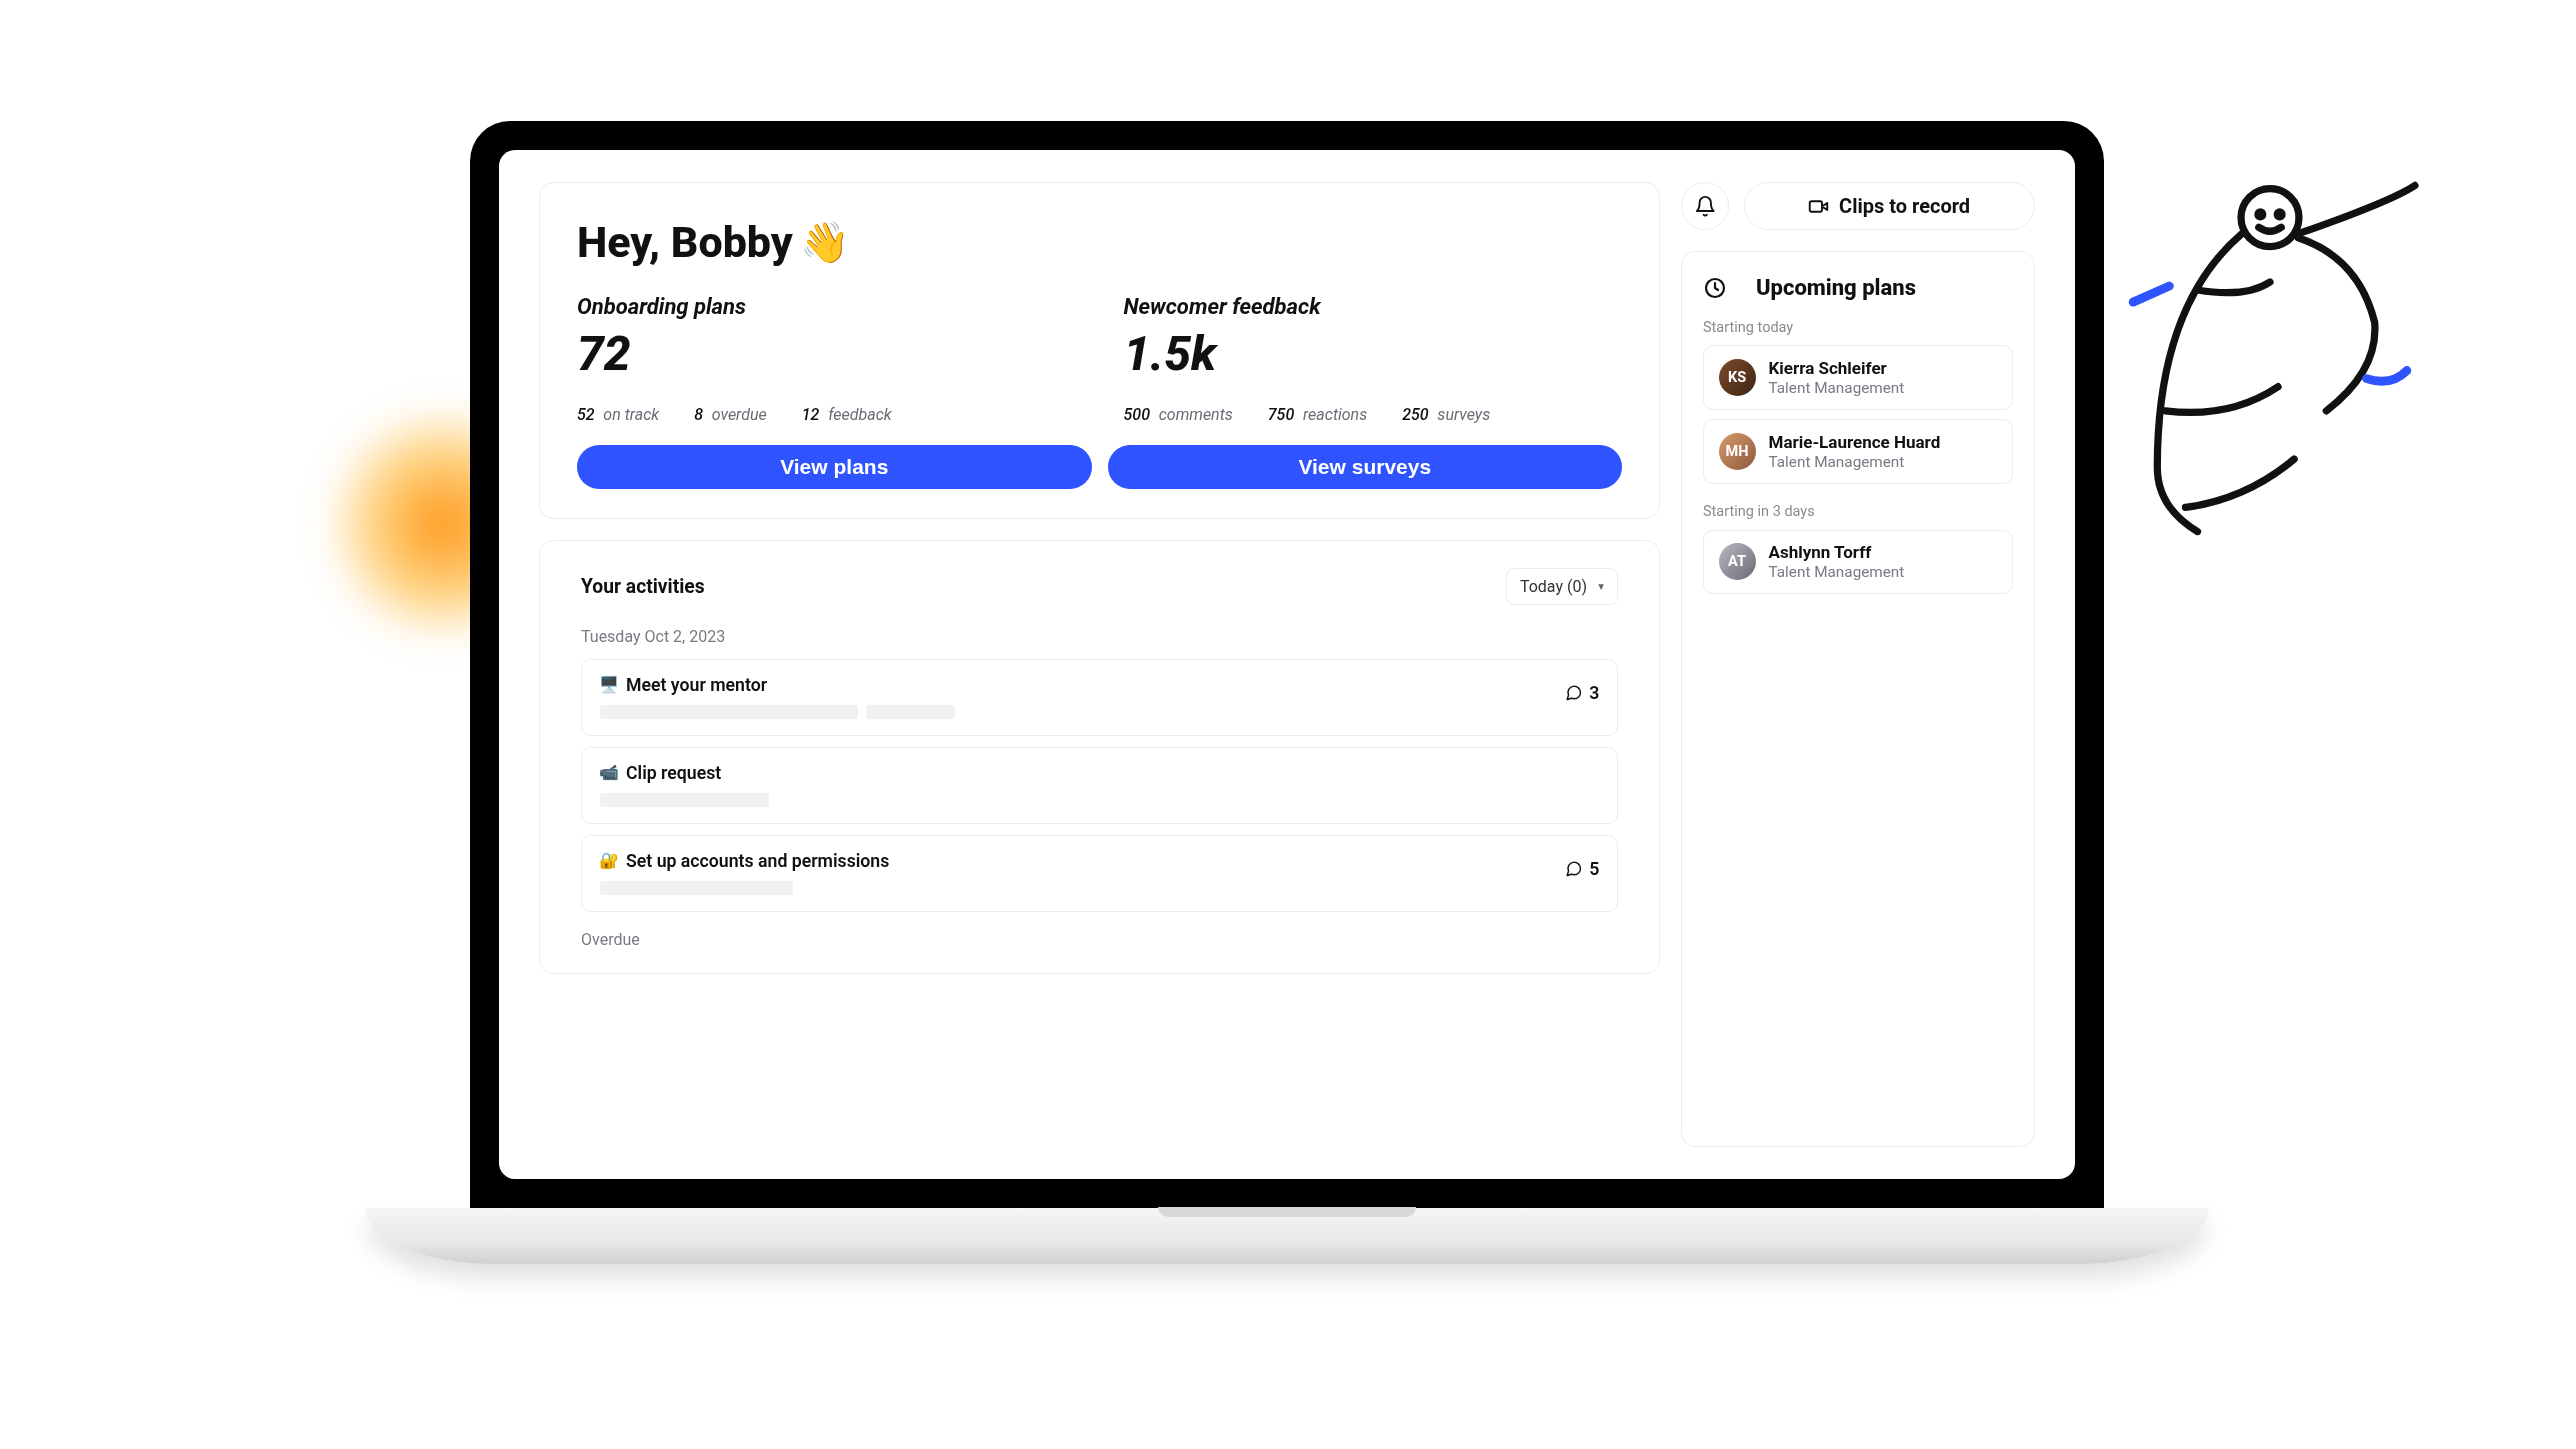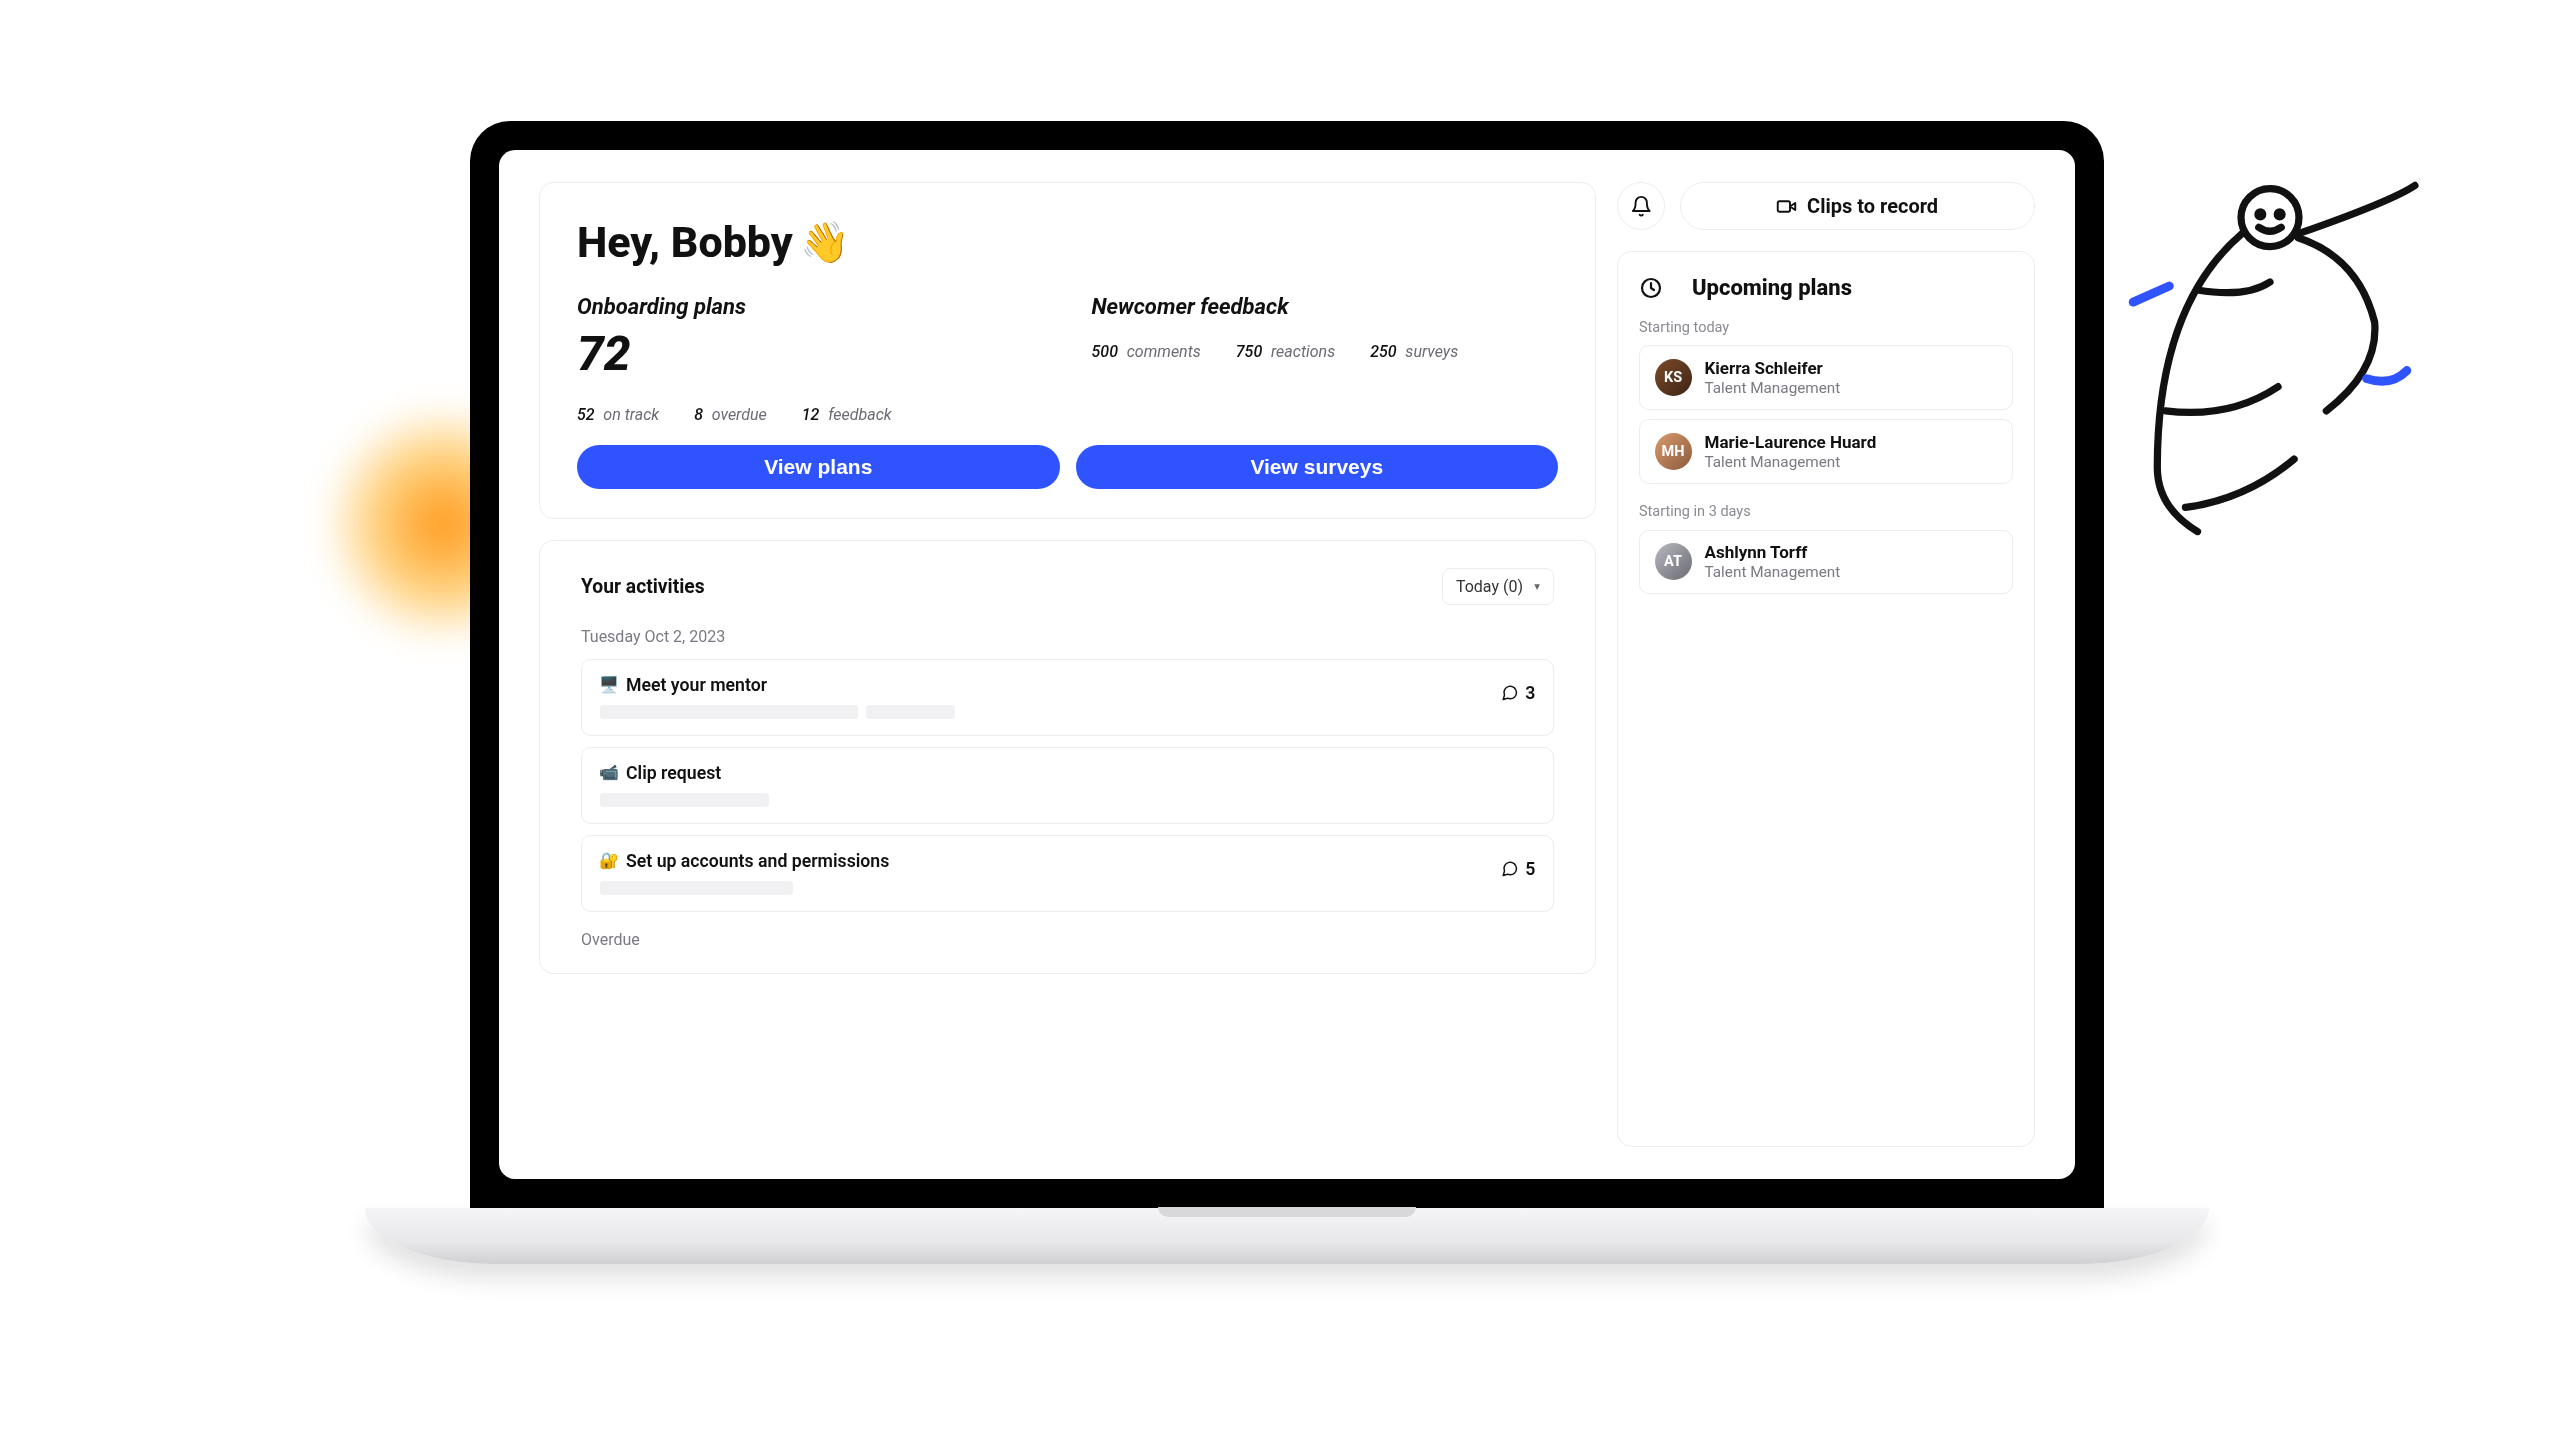--- a/index.html
+++ b/index.html
@@ -76,21 +76,21 @@
     background: #fff;
     border-radius: 16px;
     padding: 32px 40px;
     display: flex;
     gap: 21px;
     overflow: hidden;
   }
 
   
   .main-col { flex: 1; display: flex; flex-direction: column; gap: 21px; }
-  .side-col { width: 418px; display: flex; flex-direction: column; gap: 21px; }
+  .side-col { width: 354px; display: flex; flex-direction: column; gap: 21px; }
 
   .card {
     border: 1.6px solid #ececf0;
     border-radius: 14.5px;
     background: #fff;
   }
 
   .greeting-card { padding: 34px 37px 29px; }
   .greeting {
     font-size: 43px;
@@ -268,20 +268,21 @@
               <div class="metric-label">Onboarding plans</div>
               <div class="metric-value">72</div>
               <div class="sub-metrics" id="onb-subs">
                   <div><span class="num">52</span><span class="lbl"> on track</span></div>
                   <div><span class="num">8</span><span class="lbl"> overdue</span></div>
                   <div><span class="num">12</span><span class="lbl"> feedback</span></div>
                 </div>
             </div>
             <div class="metric-block">
               <div class="metric-label">Newcomer feedback</div>
+              <div class="metric-value">1.5k</div>
               <div class="sub-metrics" id="fb-subs">
                   <div><span class="num">500</span><span class="lbl"> comments</span></div>
                   <div><span class="num">750</span><span class="lbl"> reactions</span></div>
                   <div><span class="num">250</span><span class="lbl"> surveys</span></div>
                 </div>
             </div>
           </div>
 
           <div class="btn-row">
             <button class="btn-primary">View plans</button>

